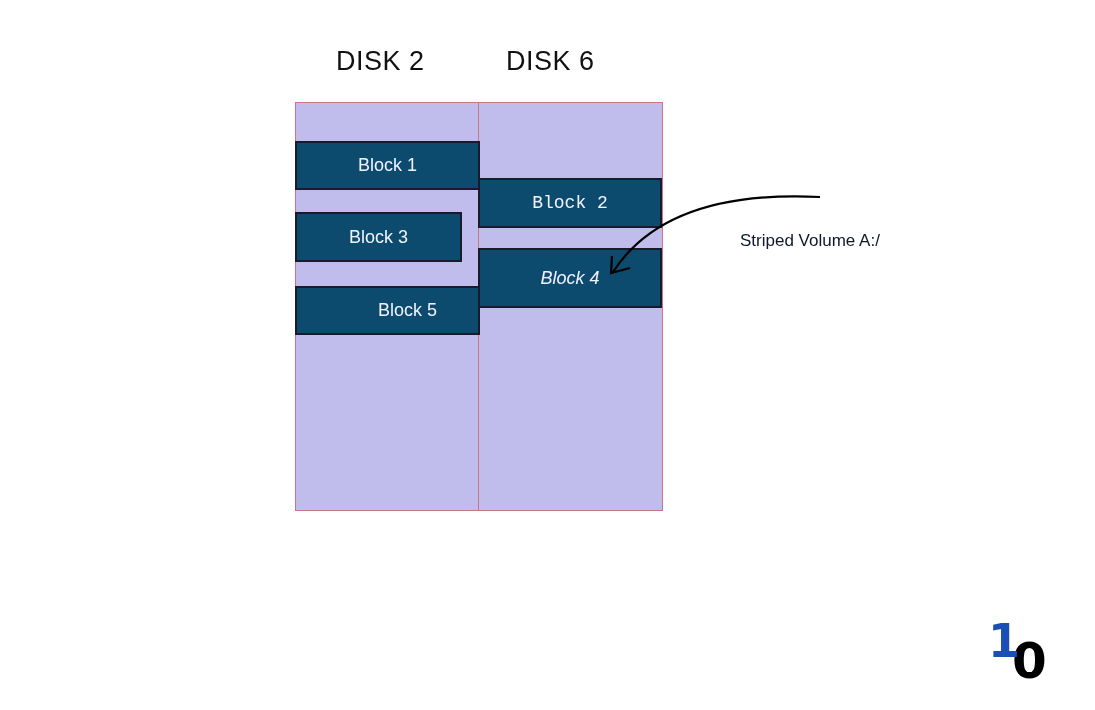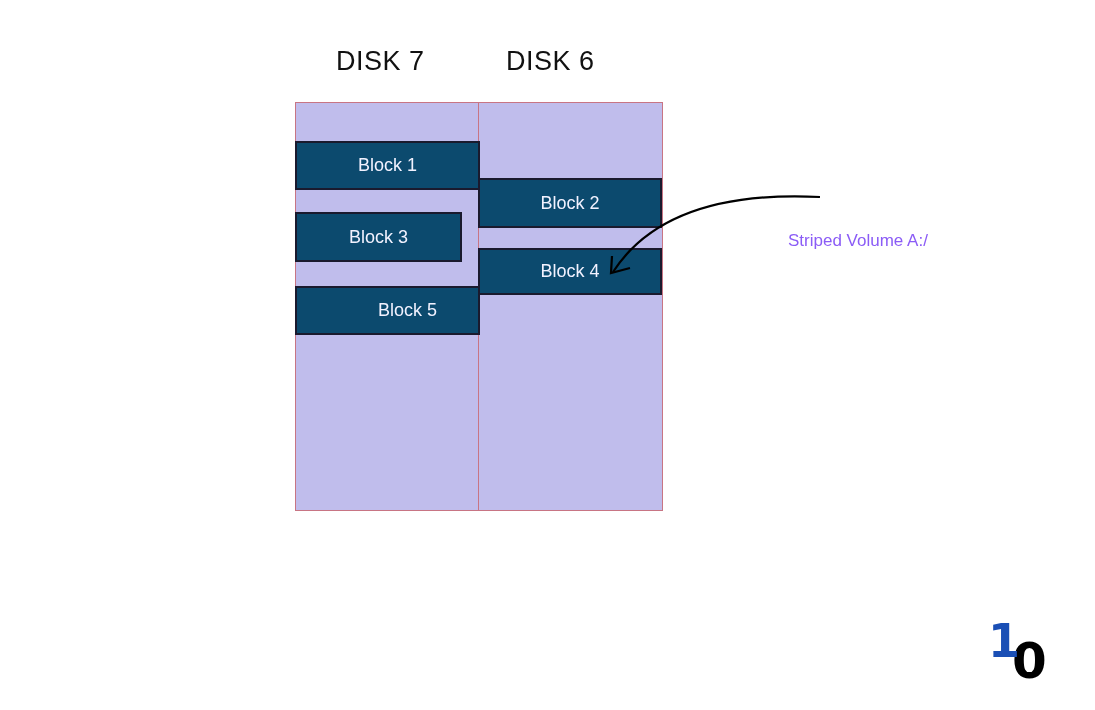--- a/index.html
+++ b/index.html
@@ -1,39 +1,39 @@
 <!DOCTYPE html>
 <html><head>
 <meta charset="utf-8">
 <style>
   html, body { margin:0; padding:0; background:#ffffff; }
   body { width:1095px; height:710px; position:relative; overflow:hidden; font-family:"DejaVu Sans", sans-serif; }
   .disk-label { position:absolute; top:46px; font-size:27px; color:#111; font-family:"Liberation Sans", sans-serif; letter-spacing:0.5px; }
   .disk { position:absolute; top:102px; height:409px; background:#c0bdec; border:1.5px solid #c87584; box-sizing:border-box; }
   .block { position:absolute; background:#0c4a6e; border:2px solid #1a1a2e; box-sizing:border-box; color:#f2f2ff; font-size:18px; display:flex; align-items:center; justify-content:center; font-family:"Liberation Sans", sans-serif; }
-  .annot { position:absolute; left:788px; top:231px; font-size:17px; color:#8b5cf6; font-family:"Liberation Sans", sans-serif; }
+  .annot { position:absolute; left:740px; top:231px; font-size:17px; color:#0f172a; font-family:"Liberation Sans", sans-serif; }
   .logo { position:absolute; left:988px; top:618px; width:70px; height:70px; }
   .logo .one { position:absolute; left:0; top:0; font-size:46px; font-weight:bold; color:#1a4fb5; font-family:"DejaVu Sans", sans-serif; line-height:1; }
   .logo .zero { position:absolute; left:24px; top:18px; font-size:50px; font-weight:bold; color:#000; font-family:"DejaVu Sans", sans-serif; line-height:1; }
   svg.arrow { position:absolute; left:0; top:0; width:1095px; height:710px; pointer-events:none; }
 </style>
 </head>
 <body>
 
-<div class="disk-label" style="left:336px;">DISK 7</div>
+<div class="disk-label" style="left:336px;">DISK 2</div>
 <div class="disk-label" style="left:506px;">DISK 6</div>
 
 <div class="disk" style="left:295px; width:185px;"></div>
 <div class="disk" style="left:478px; width:185px;"></div>
 
 <div class="block" style="left:295px; top:141px; width:185px; height:49px;">Block 1</div>
 <div class="block" style="left:295px; top:212px; width:167px; height:50px;">Block 3</div>
 <div class="block" style="left:295px; top:286px; width:185px; height:49px;padding-left:40px;">Block 5</div>
-<div class="block" style="left:478px; top:178px; width:184px; height:50px;">Block 2</div>
-<div class="block" style="left:478px; top:248px; width:184px; height:47px;">Block 4</div>
+<div class="block" style="left:478px; top:178px; width:184px; height:50px;font-family:Liberation Mono, monospace;">Block 2</div>
+<div class="block" style="left:478px; top:248px; width:184px; height:60px;font-style:italic;">Block 4</div>
 
 <svg class="arrow" viewBox="0 0 1095 710">
   <path d="M820 197 C 720 192, 650 215, 613 272" fill="none" stroke="#000" stroke-width="2.2"></path>
   <path d="M612 256 L 611 273 L 630 268" fill="none" stroke="#000" stroke-width="2.2"></path>
 </svg>
 
 <div class="annot">Striped Volume A:/</div>
 
 <div class="logo">
   <span class="zero">0</span>

